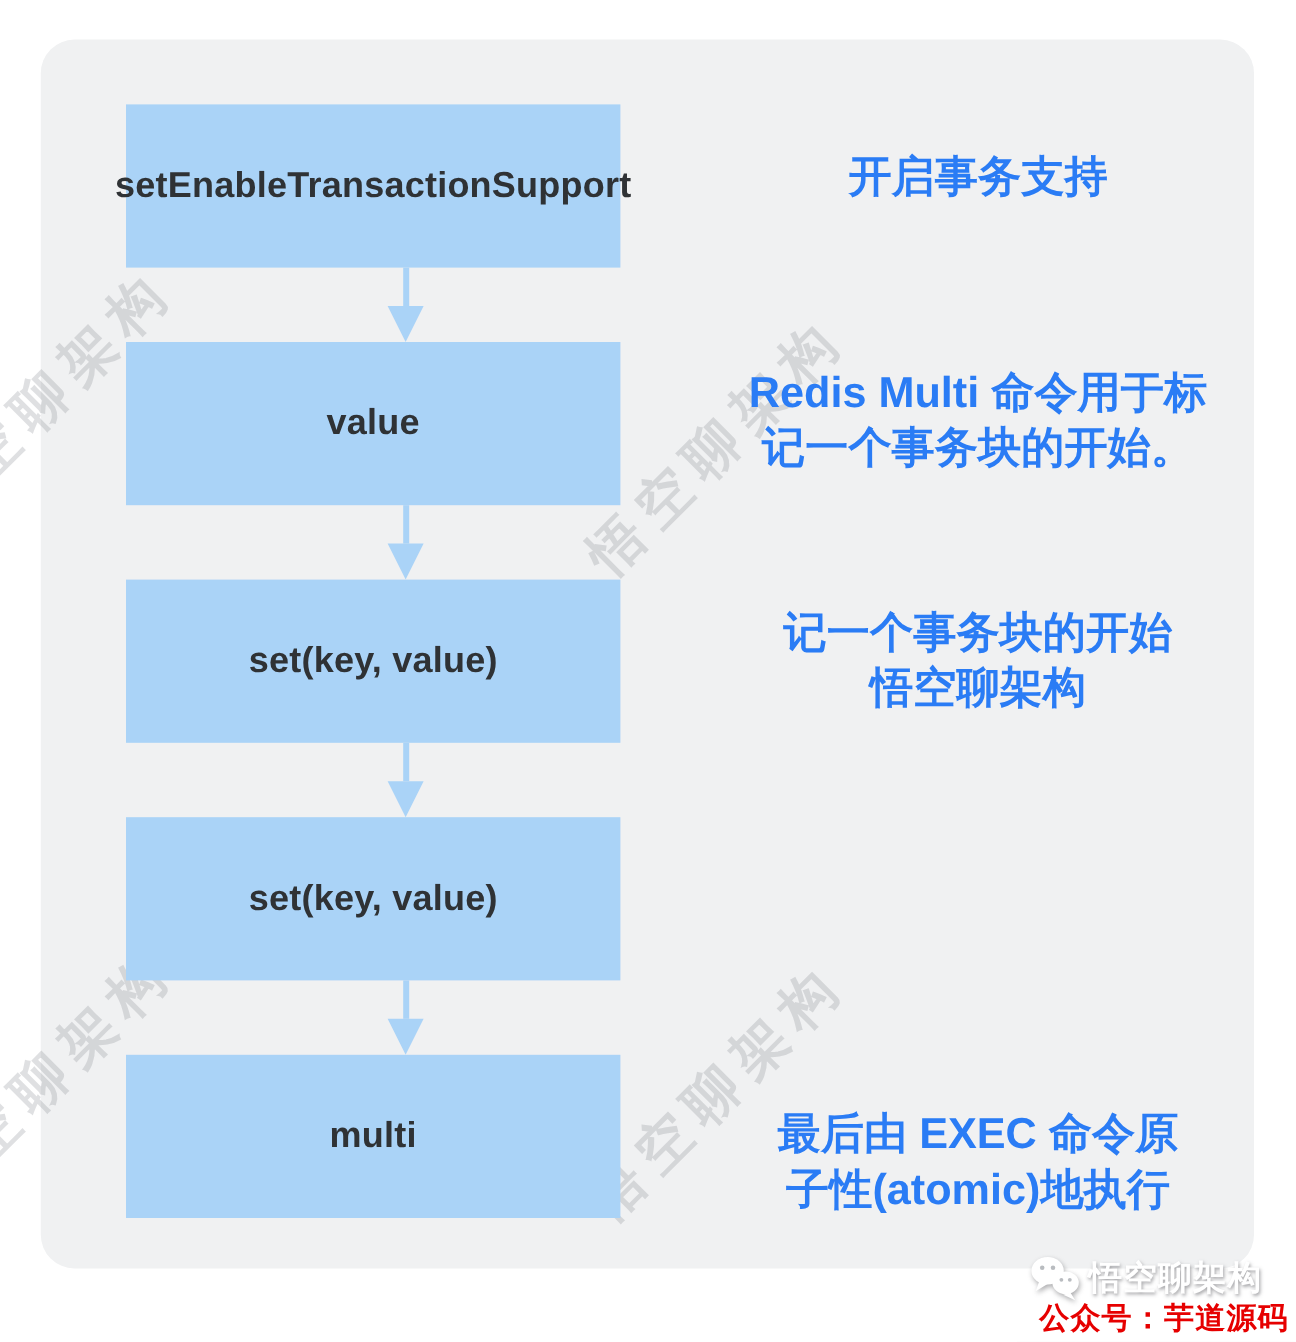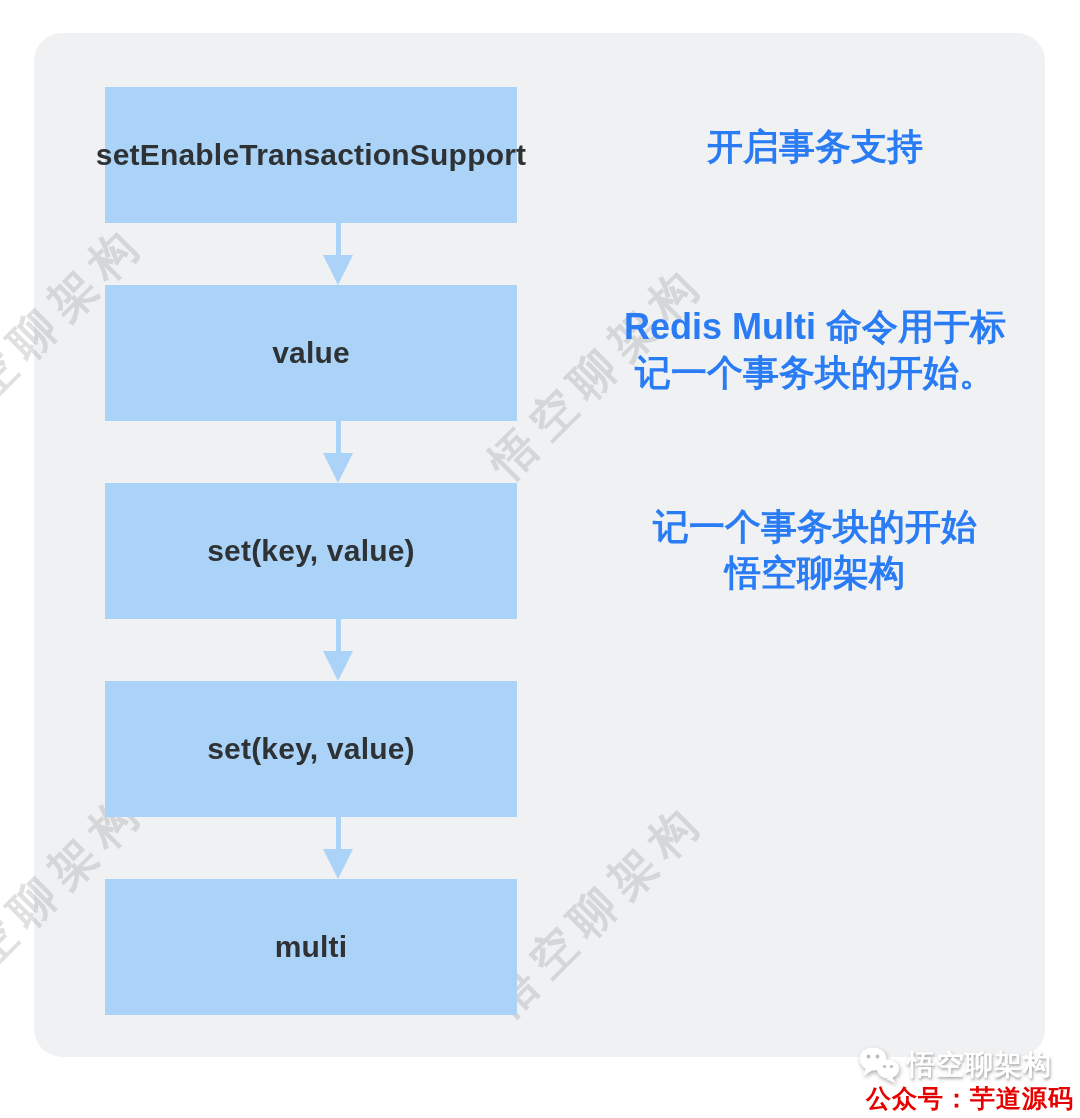--- a/index.html
+++ b/index.html
@@ -77,20 +77,24 @@
     <div>开启事务支持</div>
   </div>
   <div class="ann" style="top:304px;">
     <div>Redis Multi 命令用于标</div>
     <div>记一个事务块的开始。</div>
   </div>
   <div class="ann" style="top:504px;">
     <div>记一个事务块的开始</div>
     <div>悟空聊架构</div>
   </div>
+  <div class="ann" style="top:922px;">
+    <div>最后由 EXEC 命令原</div>
+    <div>子性(atomic)地执行</div>
+  </div>
 
   <div class="brand">
     <svg class="wechat-svg" width="44" height="38" viewBox="0 0 44 38">
       <ellipse cx="15" cy="13" rx="13.5" ry="11.5" fill="#ffffff"></ellipse>
       <polygon points="8,22 5,30 15,24" fill="#ffffff"></polygon>
       <circle cx="10.5" cy="10.5" r="1.9" fill="#b9bcc0"></circle>
       <circle cx="19.5" cy="10.5" r="1.9" fill="#b9bcc0"></circle>
       <ellipse cx="30" cy="23" rx="11" ry="9.5" fill="#ffffff"></ellipse>
       <polygon points="34,31 38,37.5 28,33" fill="#ffffff"></polygon>
       <circle cx="26.5" cy="20.5" r="1.6" fill="#b9bcc0"></circle>

